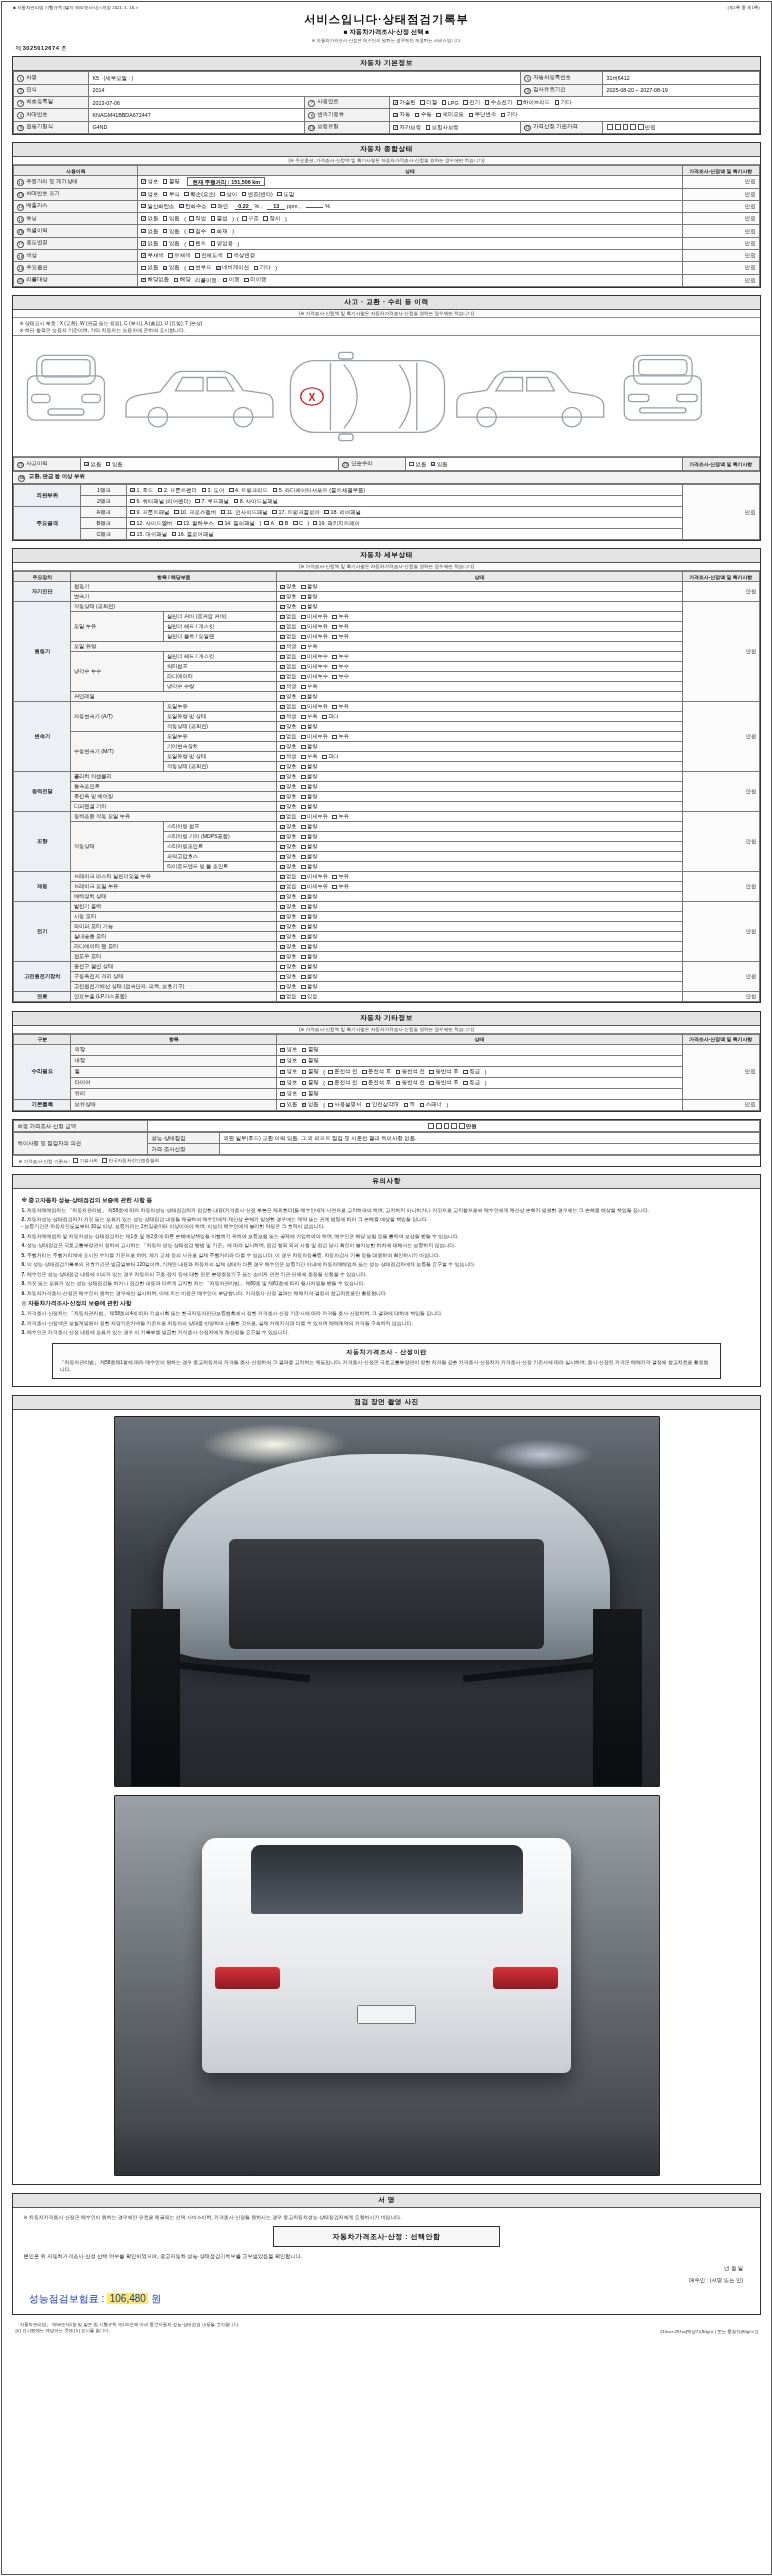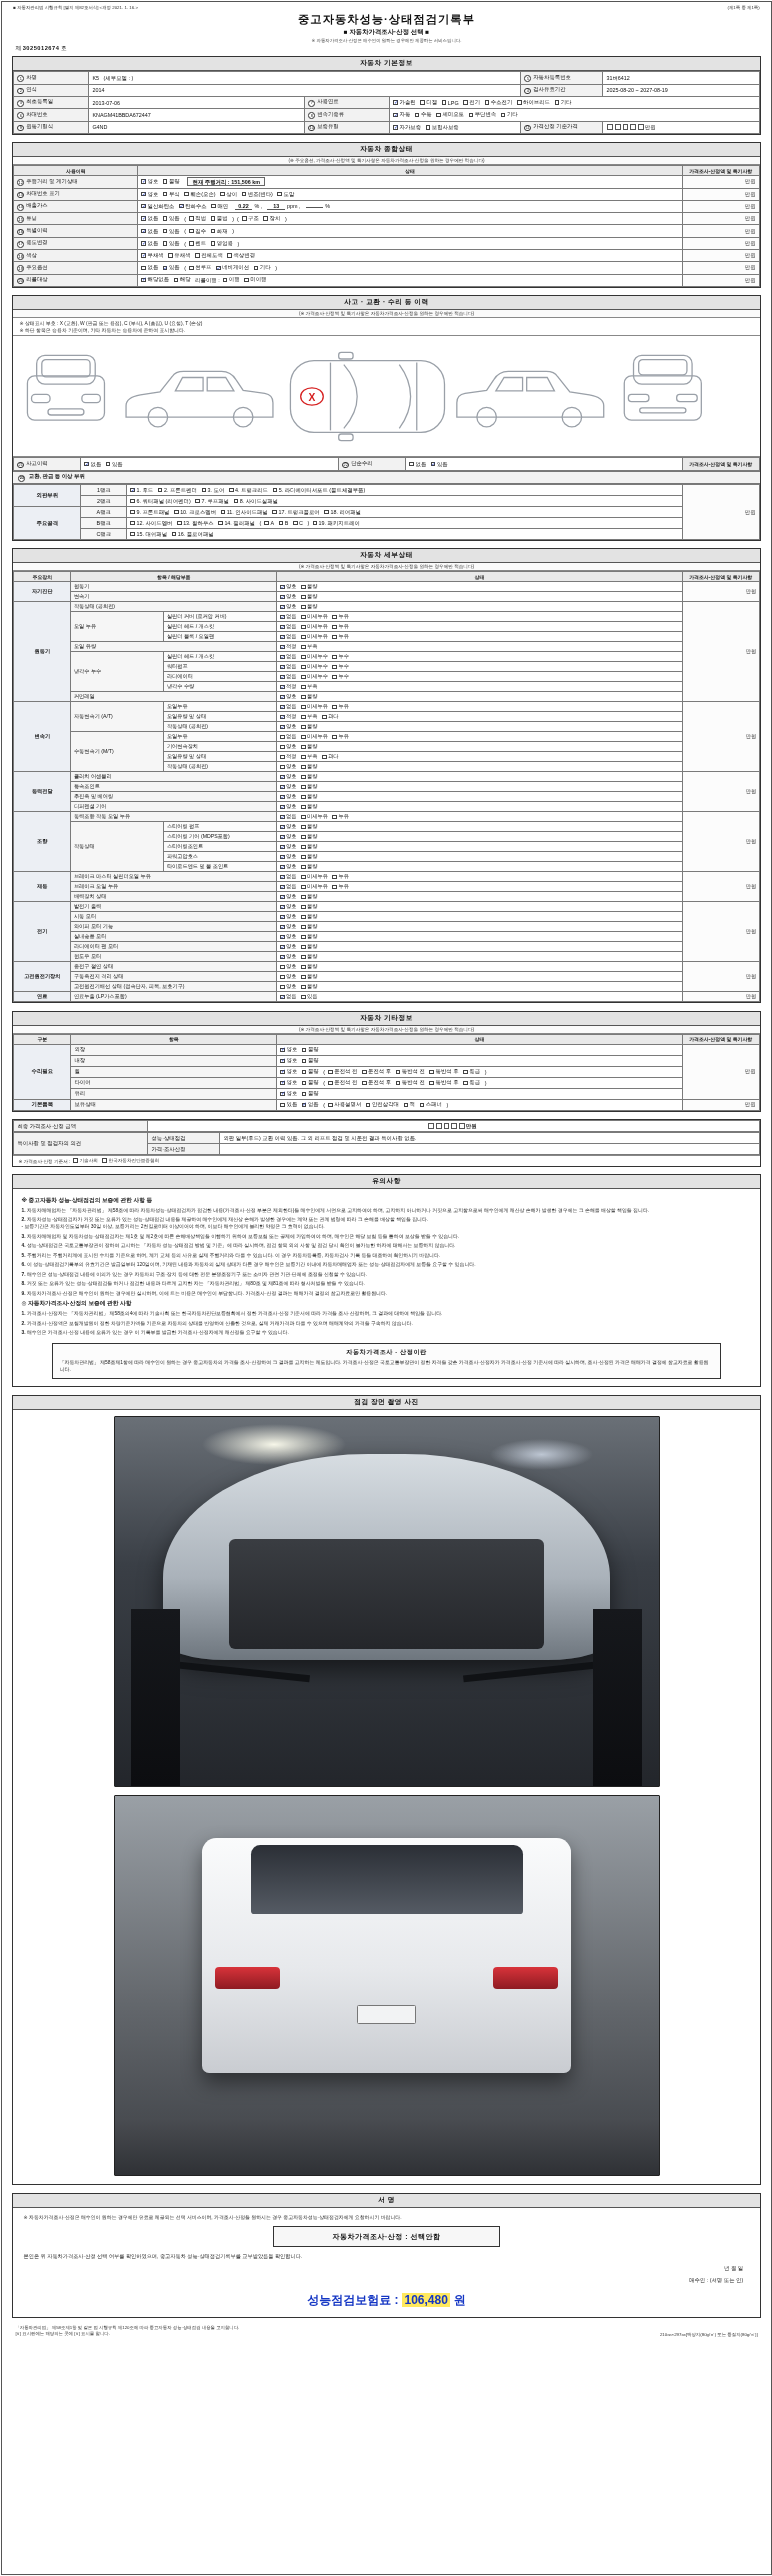--- a/index.html
+++ b/index.html
@@ -71,38 +71,38 @@
 .p2 .ph-glass{position:absolute;left:25%;top:13%;width:50%;height:18%;background:linear-gradient(#2b2f36,#555b64);border-radius:9.3px 9.3px 3.1px 3.1px}
 .p2 .ph-tl-l{position:absolute;left:18.5%;top:45%;width:12%;height:6%;background:linear-gradient(#d8333a,#8e1b22);border-radius:4.1px}
 .p2 .ph-tl-r{position:absolute;right:18.5%;top:45%;width:12%;height:6%;background:linear-gradient(#d8333a,#8e1b22);border-radius:4.1px}
 .p2 .ph-plate{position:absolute;left:44.5%;top:55%;width:11%;height:5%;background:#f2f3f4;border:1px solid #777;border-radius:1.5px}
 .p2 .ph-floor{position:absolute;bottom:0;left:0;right:0;height:15%;background:linear-gradient(#4a4d52,#2f3135)}
 .sign-body{padding:6.2px 10.3px 5.2px}
 .sign-note{font-size:4.9px;color:#222;margin-bottom:5.2px;line-height:1.5}
 .choice-box{border:1px solid #333;width:227px;margin:3.1px auto 6.2px;text-align:center;font-weight:bold;font-size:7px;padding:4.1px 0;background:#f7f7f7;letter-spacing:0.5px}
 .confirm{font-size:5.2px;margin:4.1px 0;color:#222}
 .sigline{text-align:right;font-size:5.4px;margin:5.2px 6.2px 0;color:#222}
-.insurance{text-align:center;margin:8.2px 5.2px 2.1px;font-size:12px;font-weight:bold;color:#1436c4}
+.insurance{text-align:left;margin:8.2px 5.2px 2.1px;font-size:10px;font-weight:normal;color:#1436c4}
 .insurance .amt{background:#ffe95e;padding:0 2.6px;color:#1436c4}
 .footnotes{padding:0 13.4px;font-size:4.4px;color:#333;display:flex;justify-content:space-between;align-items:flex-end}
 .footnotes .fl div{padding:0.5px 0}
 .fr{text-align:right}
 </style>
 </head>
 <body>
 
 <div class="page">
 
   <div class="topline">
     <span>■ 자동차관리법 시행규칙 [별지 제82호서식] &lt;개정 2021. 1. 16.&gt;</span>
     <span>(제1쪽 중 제1쪽)</span>
   </div>
 
   <div class="titlebox">
-    <div class="title">중고자동차성능·상태점검기록부</div>
+    <div class="title">서비스입니다·상태점검기록부</div>
     <div class="subtitle">■ 자동차가격조사·산정 선택 ■</div>
     <div class="subnote">※ 자동차가격조사·산정은 매수인이 원하는 경우에만 제공하는 서비스입니다.</div>
   </div>
 
   <div class="docno">
     <span>제</span>
     <span class="dn">3025012674</span>
     <span>호</span>
   </div>
 

